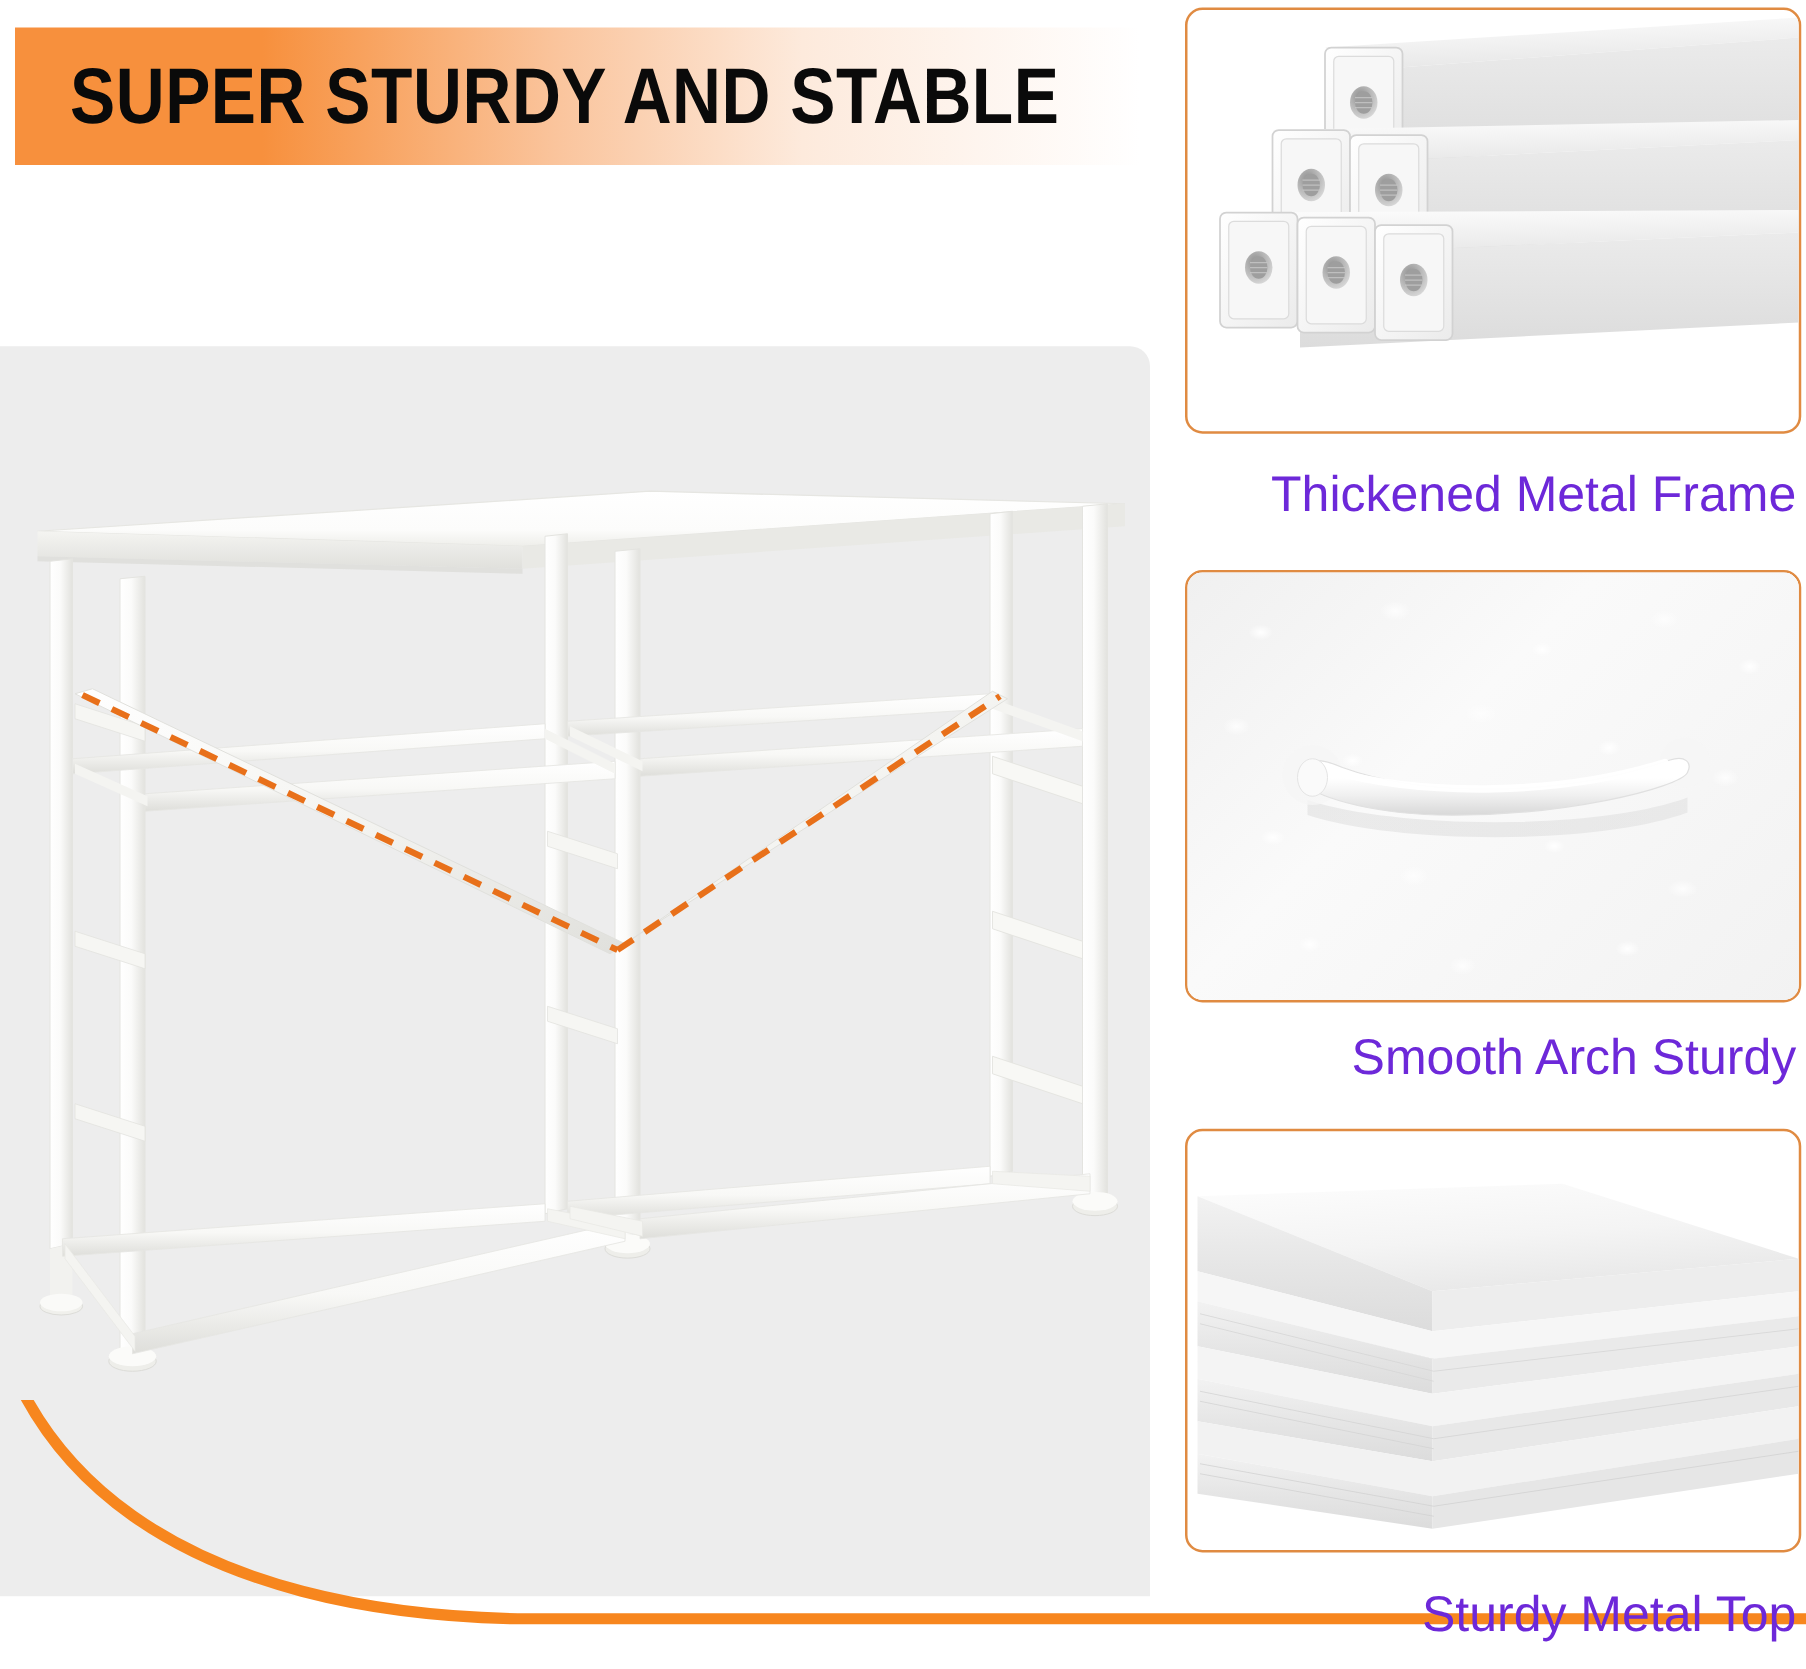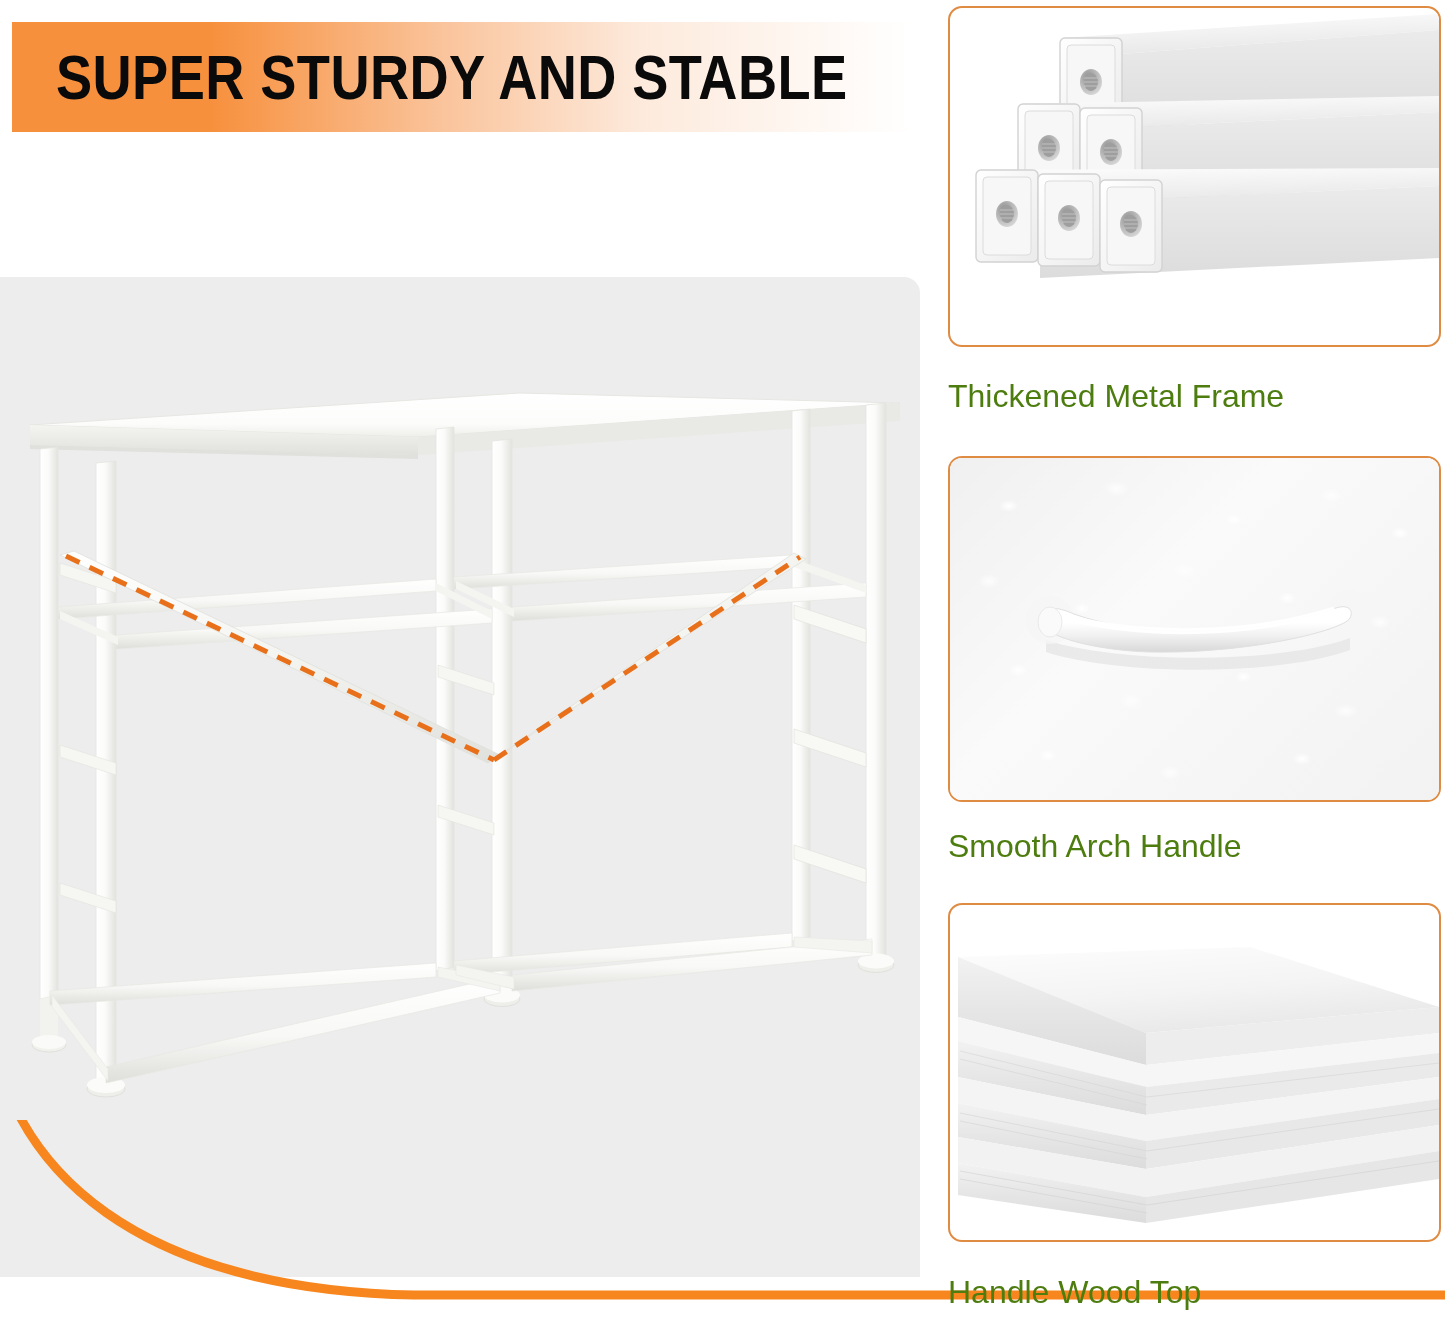--- a/index.html
+++ b/index.html
@@ -47,23 +47,23 @@
     border-radius:14px;
     background:#ffffff;
     overflow:hidden;
   }
   #panel-frame{left:948px;top:6px;width:489px;height:337px;}
   #panel-handle{left:948px;top:456px;width:489px;height:342px;}
   #panel-wood{left:948px;top:903px;width:489px;height:335px;}
 
   .feature-caption{
     position:absolute;left:948px;width:489px;
-    text-align:left;
-    font-size:32px;line-height:48px;
-    color:#4d7c0f;font-weight:400;
+    text-align:right;
+    font-size:40px;line-height:48px;
+    color:#6d28d9;font-weight:400;
     white-space:nowrap;
   }
   #caption-frame{top:372px;}
   #caption-handle{top:822px;}
   #caption-wood{top:1268px;}
 
   .panel-svg{position:absolute;left:0;top:0;width:100%;height:100%;display:block;}
 
   
   #leather-bg{
@@ -336,21 +336,21 @@
              C 190 180, 300 180, 386 150
              C 398 146, 404 152, 400 160
              C 394 172, 300 196, 200 194
              C 140 192, 100 178, 93 168 Z" fill="url(#handleG)" stroke="#e0e0e0" stroke-width="1"></path>
 
     <path d="M112 158 C 190 180, 300 178, 382 152" fill="none" stroke="#ffffff" stroke-width="6" stroke-linecap="round" opacity="0.95"></path>
 
     <ellipse cx="100" cy="164" rx="12" ry="15" fill="#fafafa" stroke="#e4e4e4" stroke-width="0.8"></ellipse>
   </svg>
 </div>
-<div class="feature-caption" id="caption-handle">Smooth Arch Handle</div>
+<div class="feature-caption" id="caption-handle">Smooth Arch Sturdy</div>
 
 <div class="feature-panel" id="panel-wood">
   <svg class="panel-svg" viewBox="0 0 489 335">
     <defs>
       <linearGradient id="boardTop" x1="0" y1="0" x2="0.4" y2="1">
         <stop offset="0%" stop-color="#fdfdfd"></stop>
         <stop offset="60%" stop-color="#f4f4f4"></stop>
         <stop offset="100%" stop-color="#e9e9e9"></stop>
       </linearGradient>
       <linearGradient id="boardEdge" x1="0" y1="0" x2="0" y2="1">
@@ -400,13 +400,13 @@
       <polygon points="8,258 196,292 196,318 8,290" fill="url(#boardEdge)"></polygon>
       <polygon points="196,292 489,246 489,274 196,318" fill="#e6e6e6"></polygon>
       <g stroke="#d2d2d2" stroke-width="0.8" opacity="0.8">
         <line x1="10" y1="266" x2="197" y2="300"></line>
         <line x1="10" y1="274" x2="197" y2="308"></line>
         <line x1="197" y1="300" x2="489" y2="256"></line>
       </g>
     </g>
   </svg>
 </div>
-<div class="feature-caption" id="caption-wood">Handle Wood Top</div>
+<div class="feature-caption" id="caption-wood">Sturdy Metal Top</div>
 
 </body></html>

